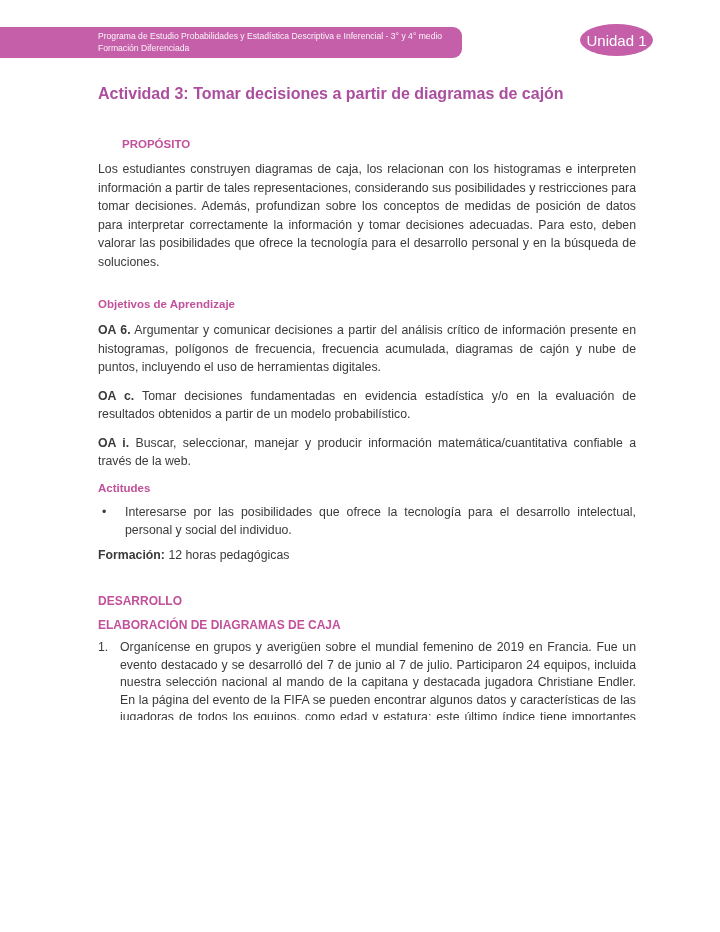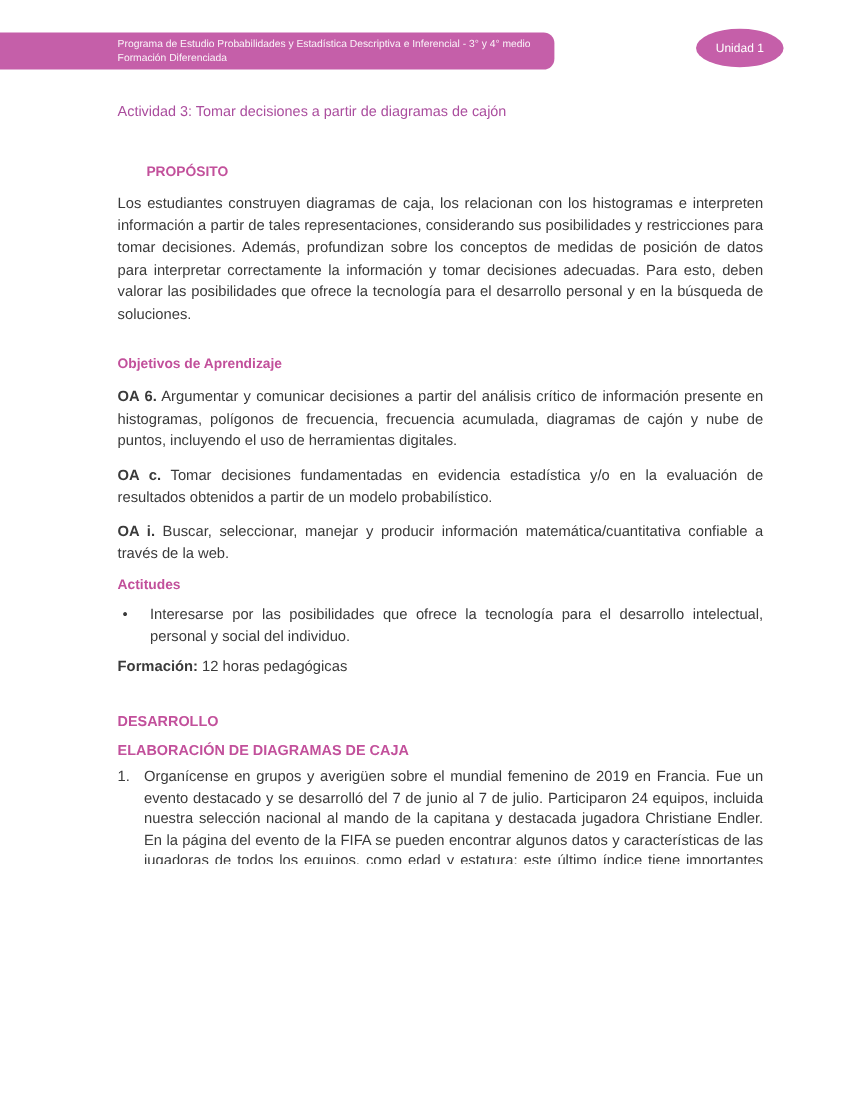--- a/index.html
+++ b/index.html
@@ -31,29 +31,29 @@
   .program-bar .bar-line{
     color:rgba(255,255,255,0.93);
     font-size:8.6px;line-height:11.5px;
     white-space:nowrap;
   }
   .unit-badge{
     position:absolute;left:580px;top:24px;
     width:73px;height:32px;
     background:var(--badge-pink);
     border-radius:50%;
-    color:#fff;font-size:10px;
+    color:#fff;font-size:15px;
     display:flex;align-items:center;justify-content:center;
   }
   
   .content{position:absolute;left:98px;right:84px;top:0;}
   .activity-title{
     margin-top:85px;
-    font-size:12px;line-height:17px;
-    font-weight:normal;color:var(--title-pink);
+    font-size:16px;line-height:17px;
+    font-weight:bold;color:var(--title-pink);
   }
   h2.sec{
     font-size:11.5px;line-height:14px;
     font-weight:bold;color:var(--heading-pink);
   }
   h2.sec-caps{
     font-size:12px;line-height:14px;
     font-weight:bold;color:var(--heading-pink);
   }
   .body-p{

